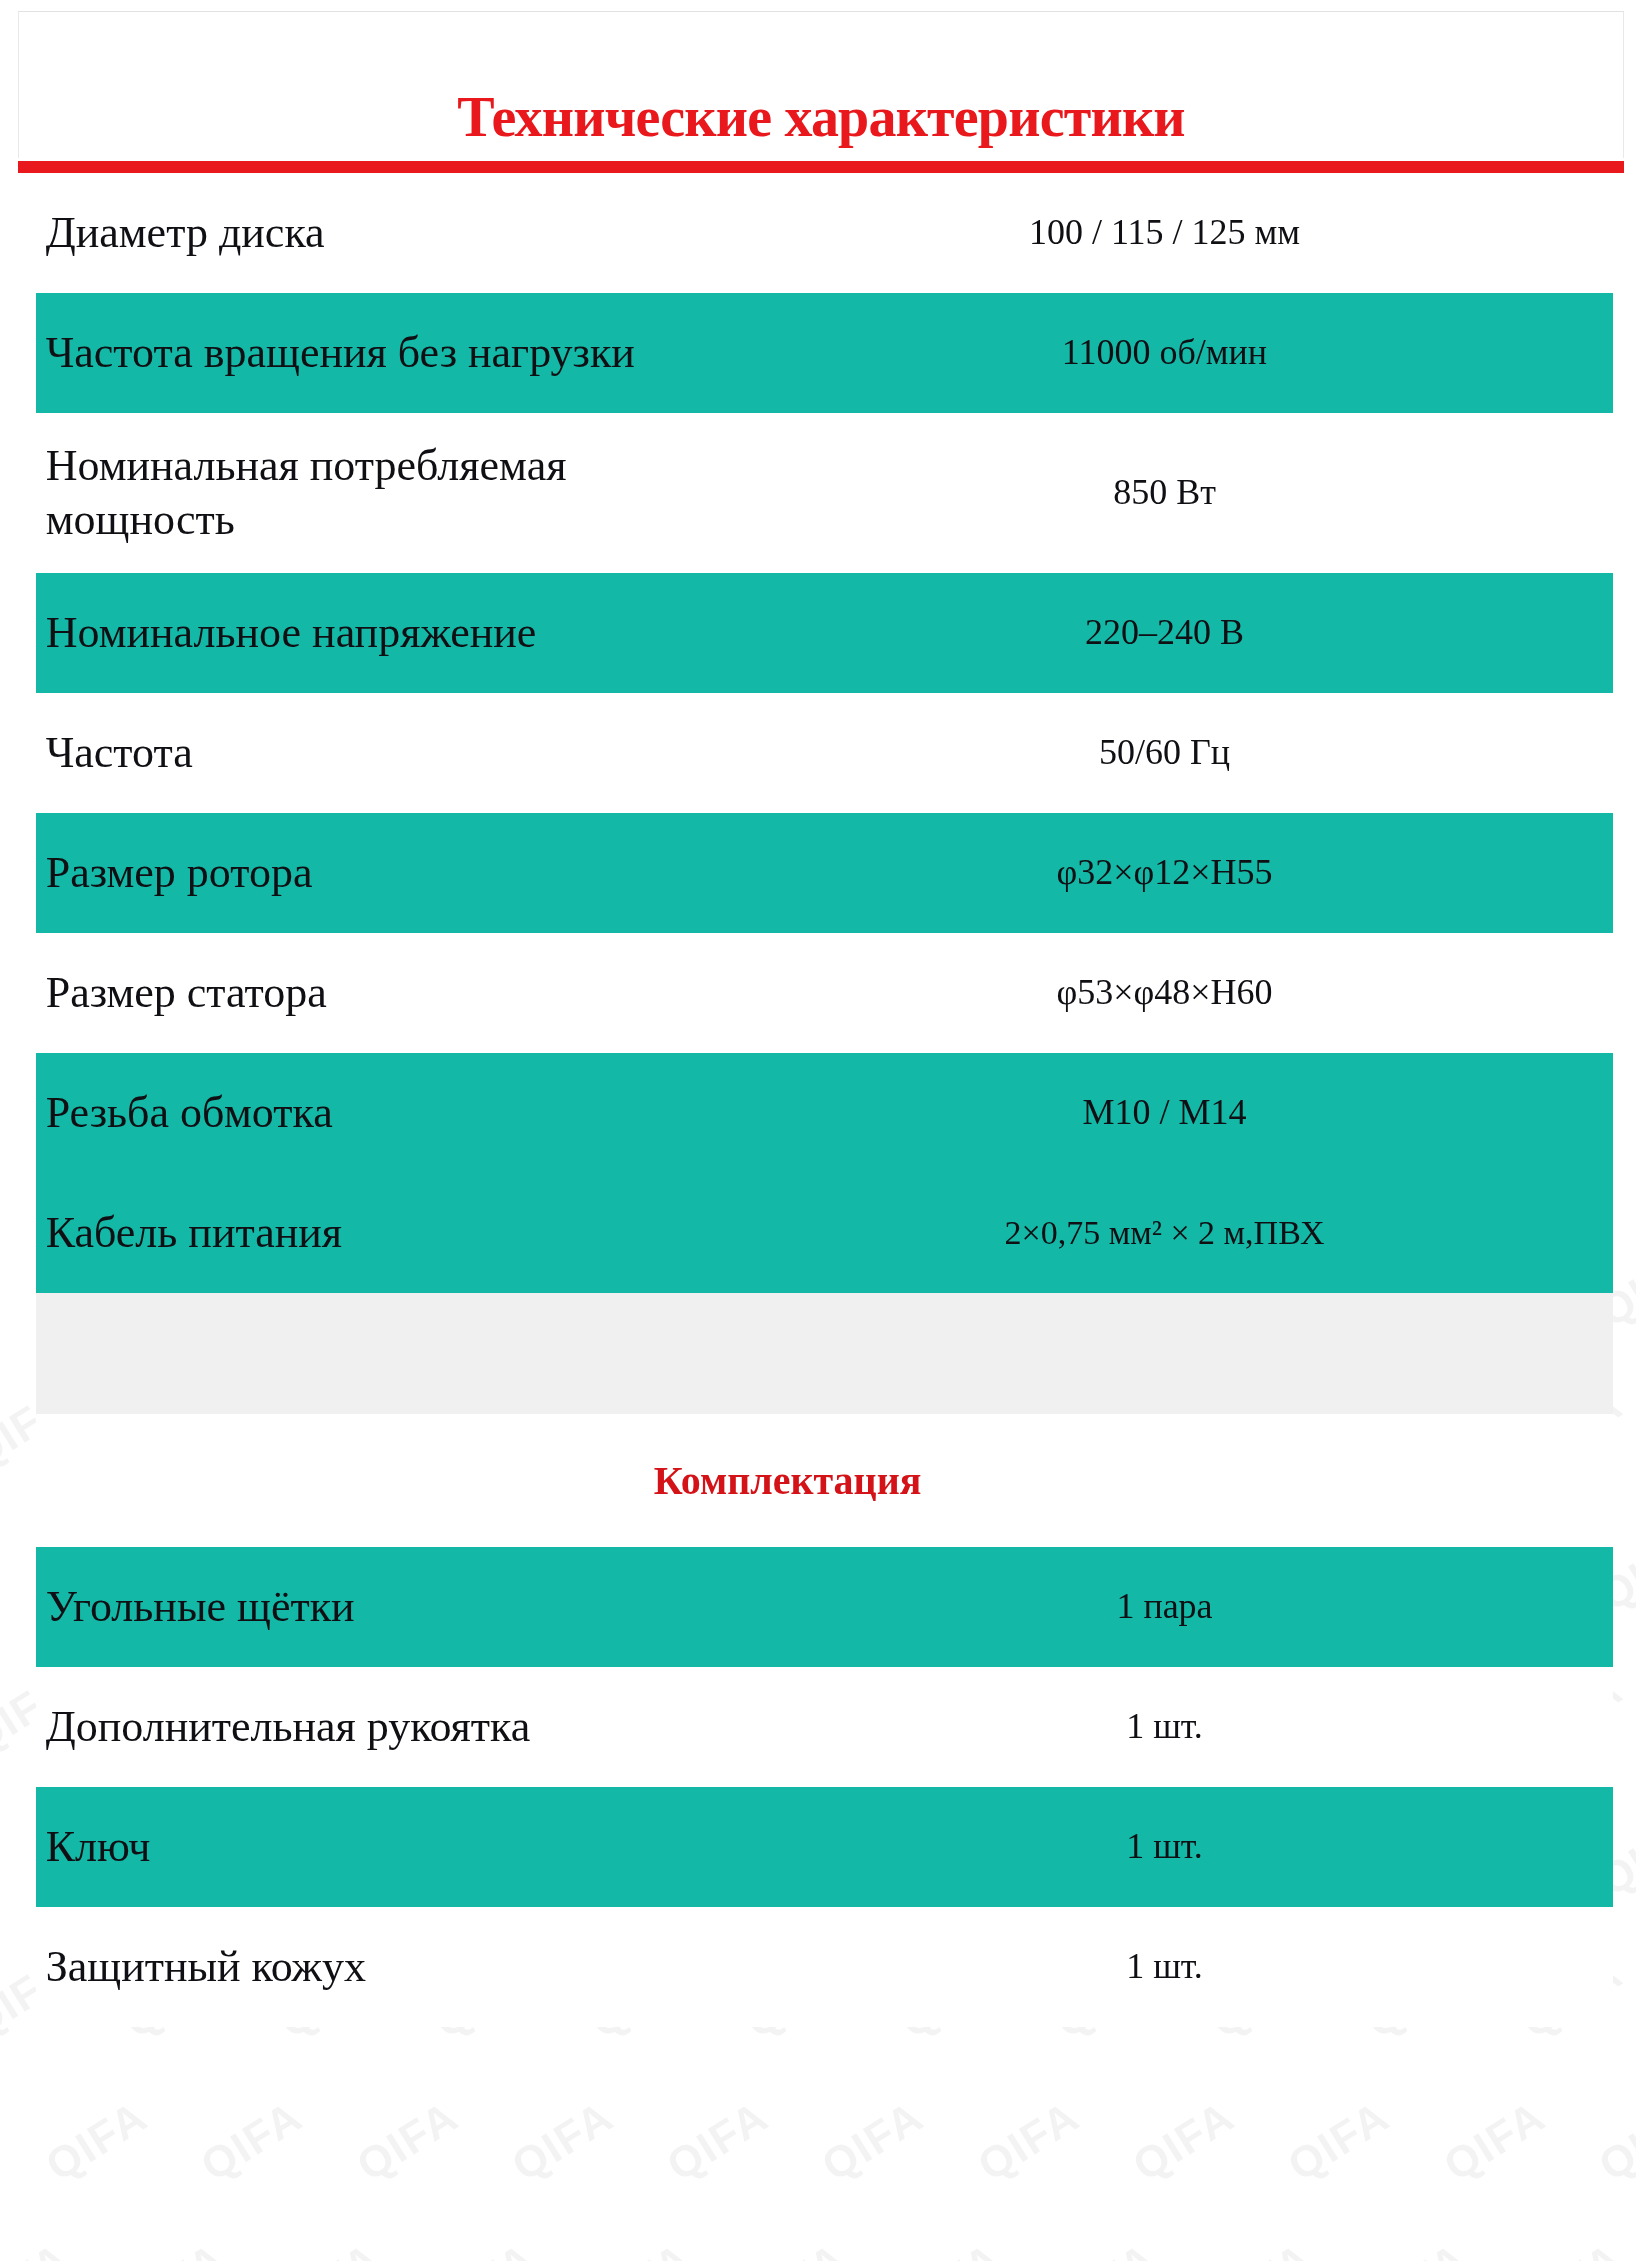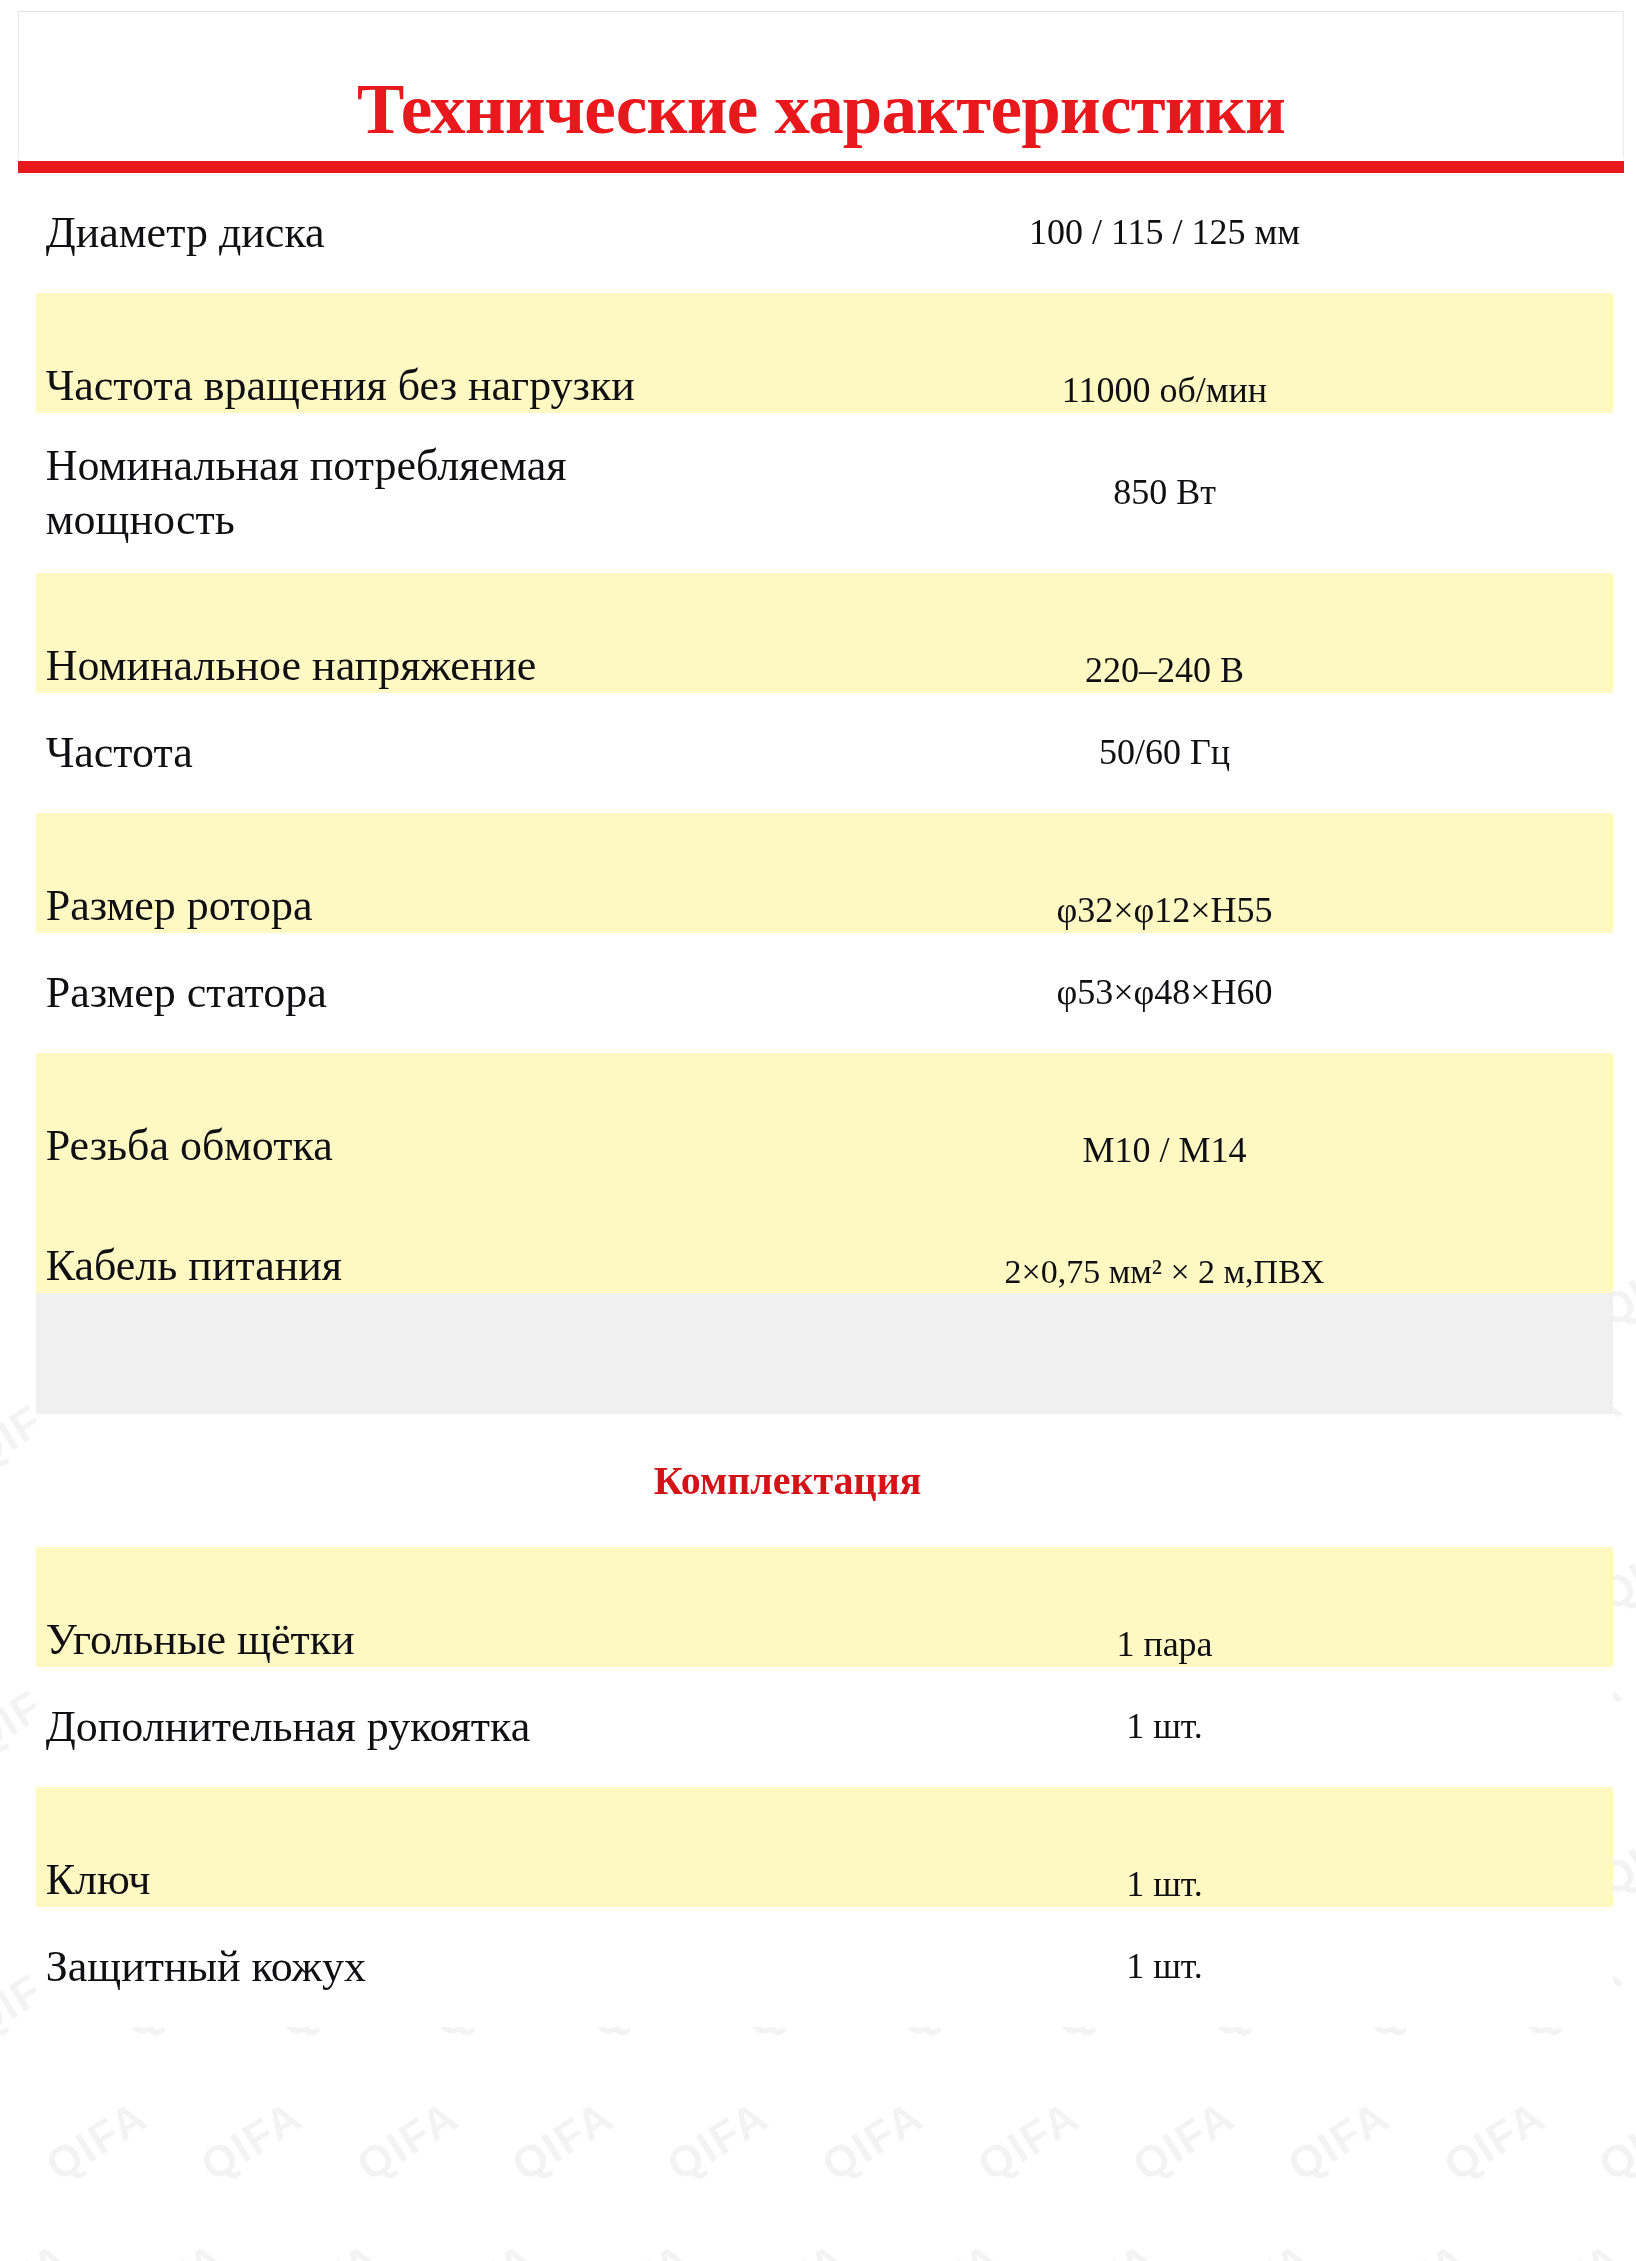--- a/index.html
+++ b/index.html
@@ -40,21 +40,21 @@
     border-top:1.6px solid #e2e2e2;
     border-left:1.6px solid #e9e9e9;
     border-right:1.6px solid #e9e9e9;
     height:147px;
     box-sizing:border-box;
     display:flex;align-items:flex-end;justify-content:center;
   }
   .title-text{
     color:#e8181c;
     font-weight:bold;
-    font-size:71px;
+    font-size:56px;
     line-height:1;
     padding-bottom:13px;
     letter-spacing:-0.8px;
     white-space:nowrap;
   }
   .red-bar-top{
     margin:3.2px 13px 0 18px;
     height:11.3px;
     background:#e8181c;
   }
@@ -64,21 +64,21 @@
     margin:0 22.6px 0 36px;
     width:1577px;
     box-sizing:border-box;
   }
   .row{
     display:flex;
     align-items:center;
     box-sizing:border-box;
     width:100%;
   }
-  .row.shaded{background:#fef9c3;align-items:flex-end;}
+  .row.shaded{background:#14b8a6;}
   .row.plain{background:#ffffff;}
   .cell-label{
     flex:0 0 712px;
     padding-left:9.7px;
     font-size:44px;
     color:#0f0f14;
     line-height:1.22;
     box-sizing:border-box;
   }
   .cell-value{

